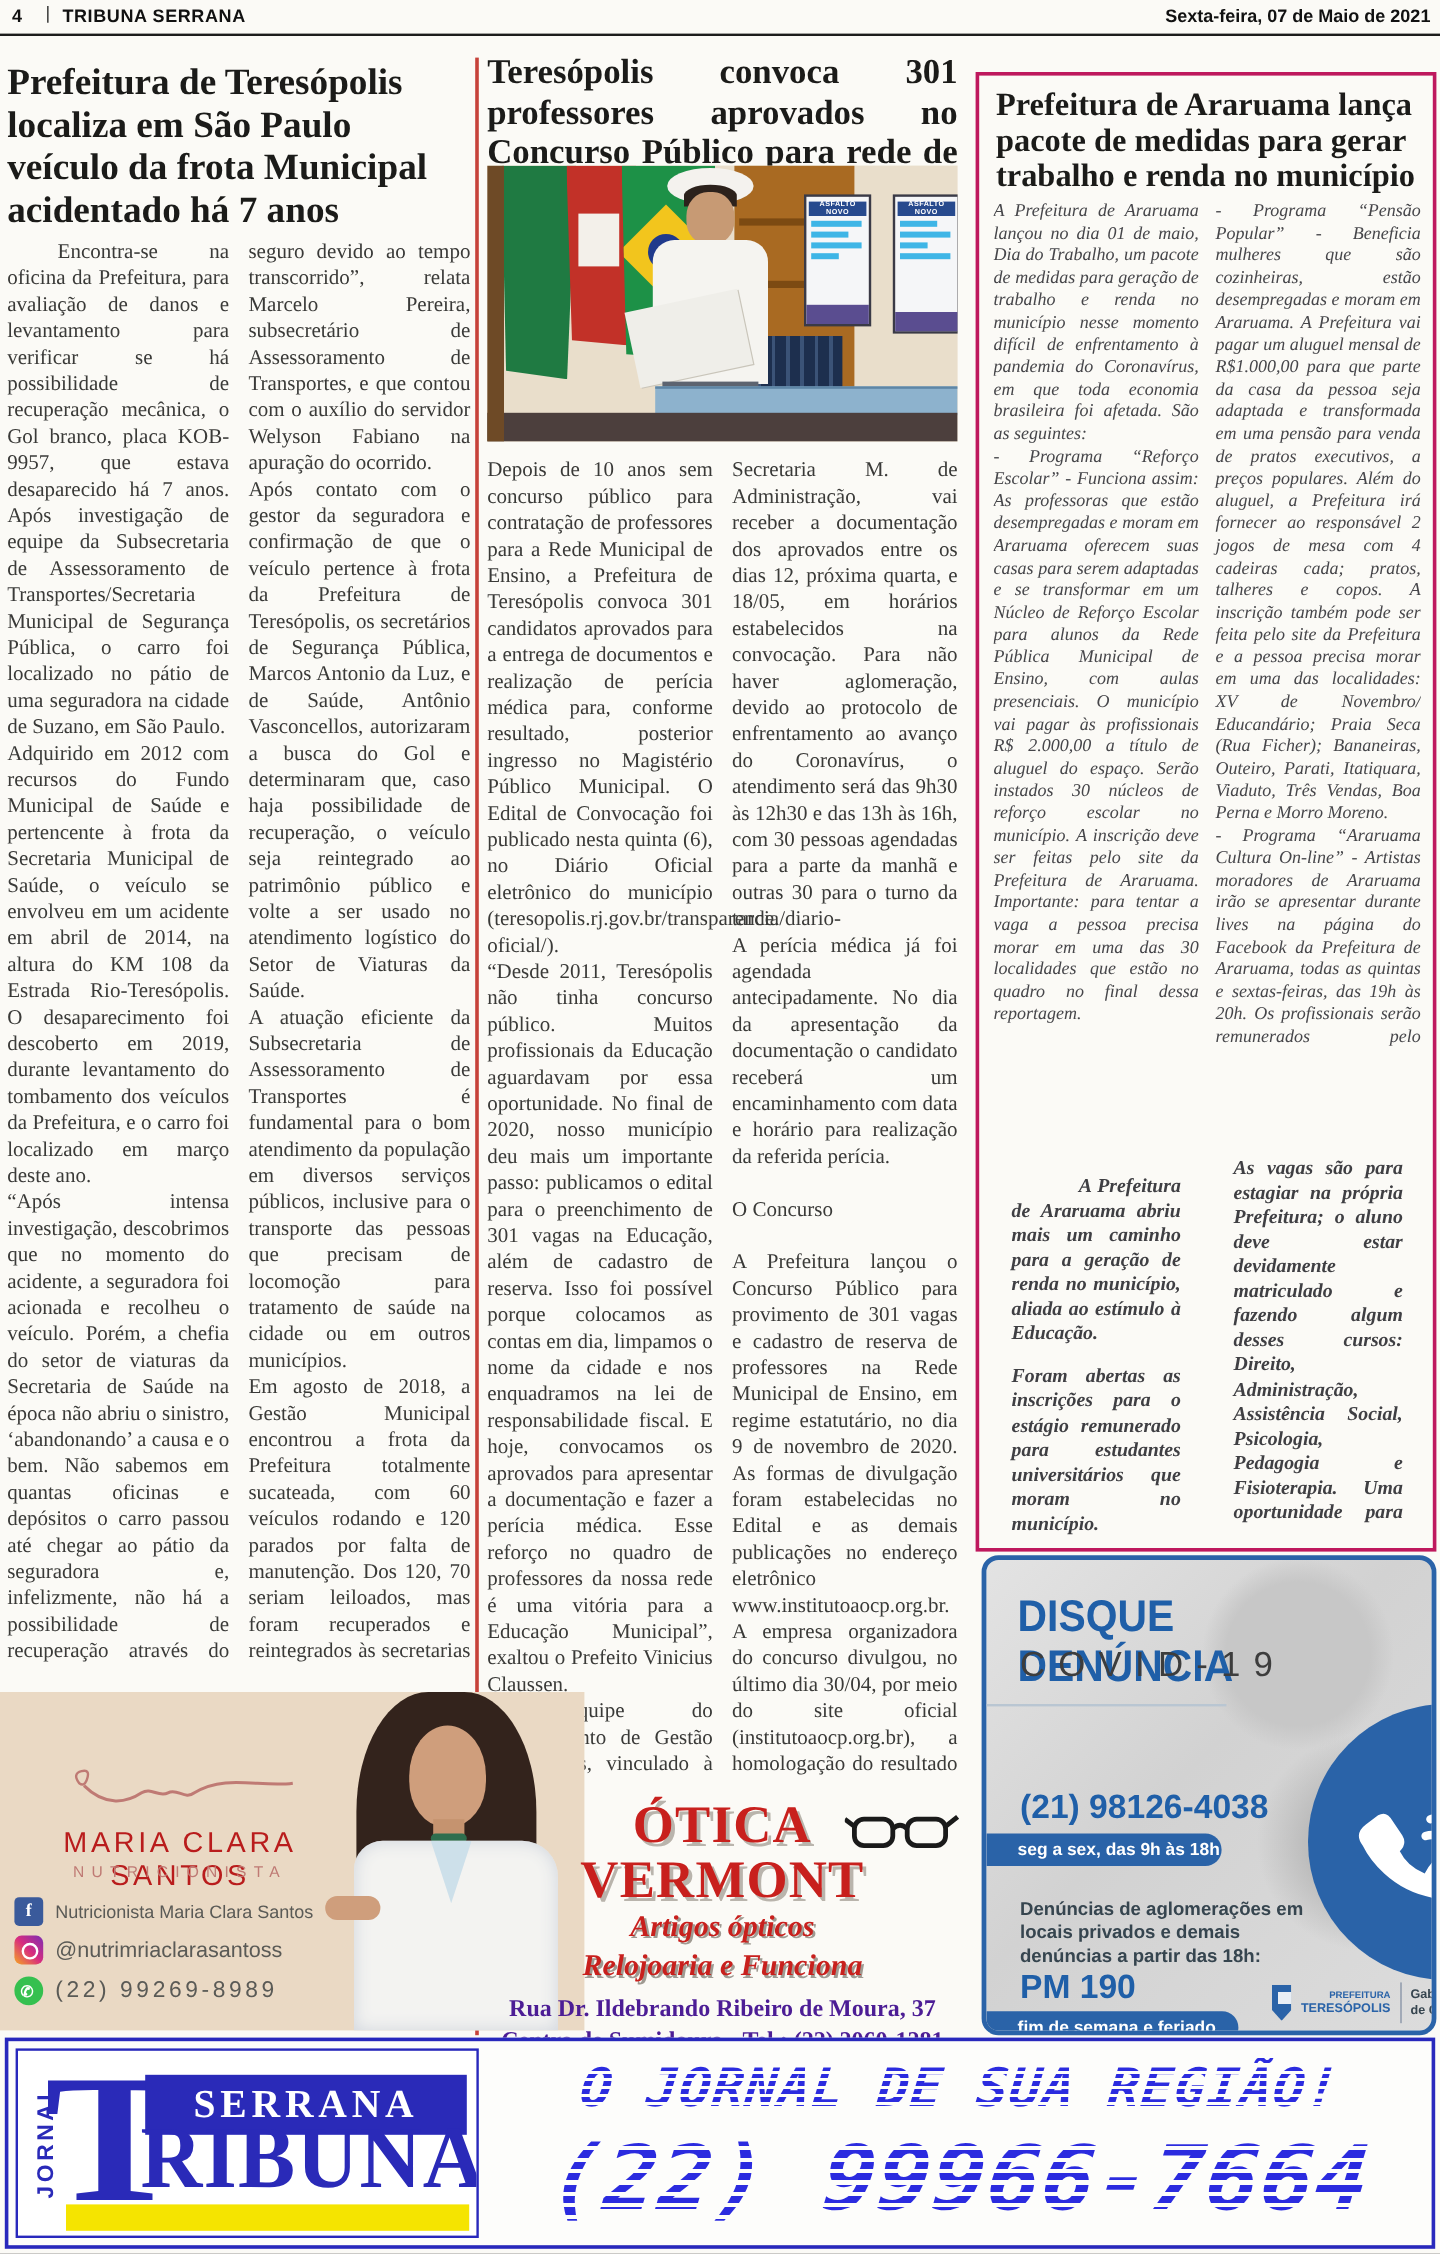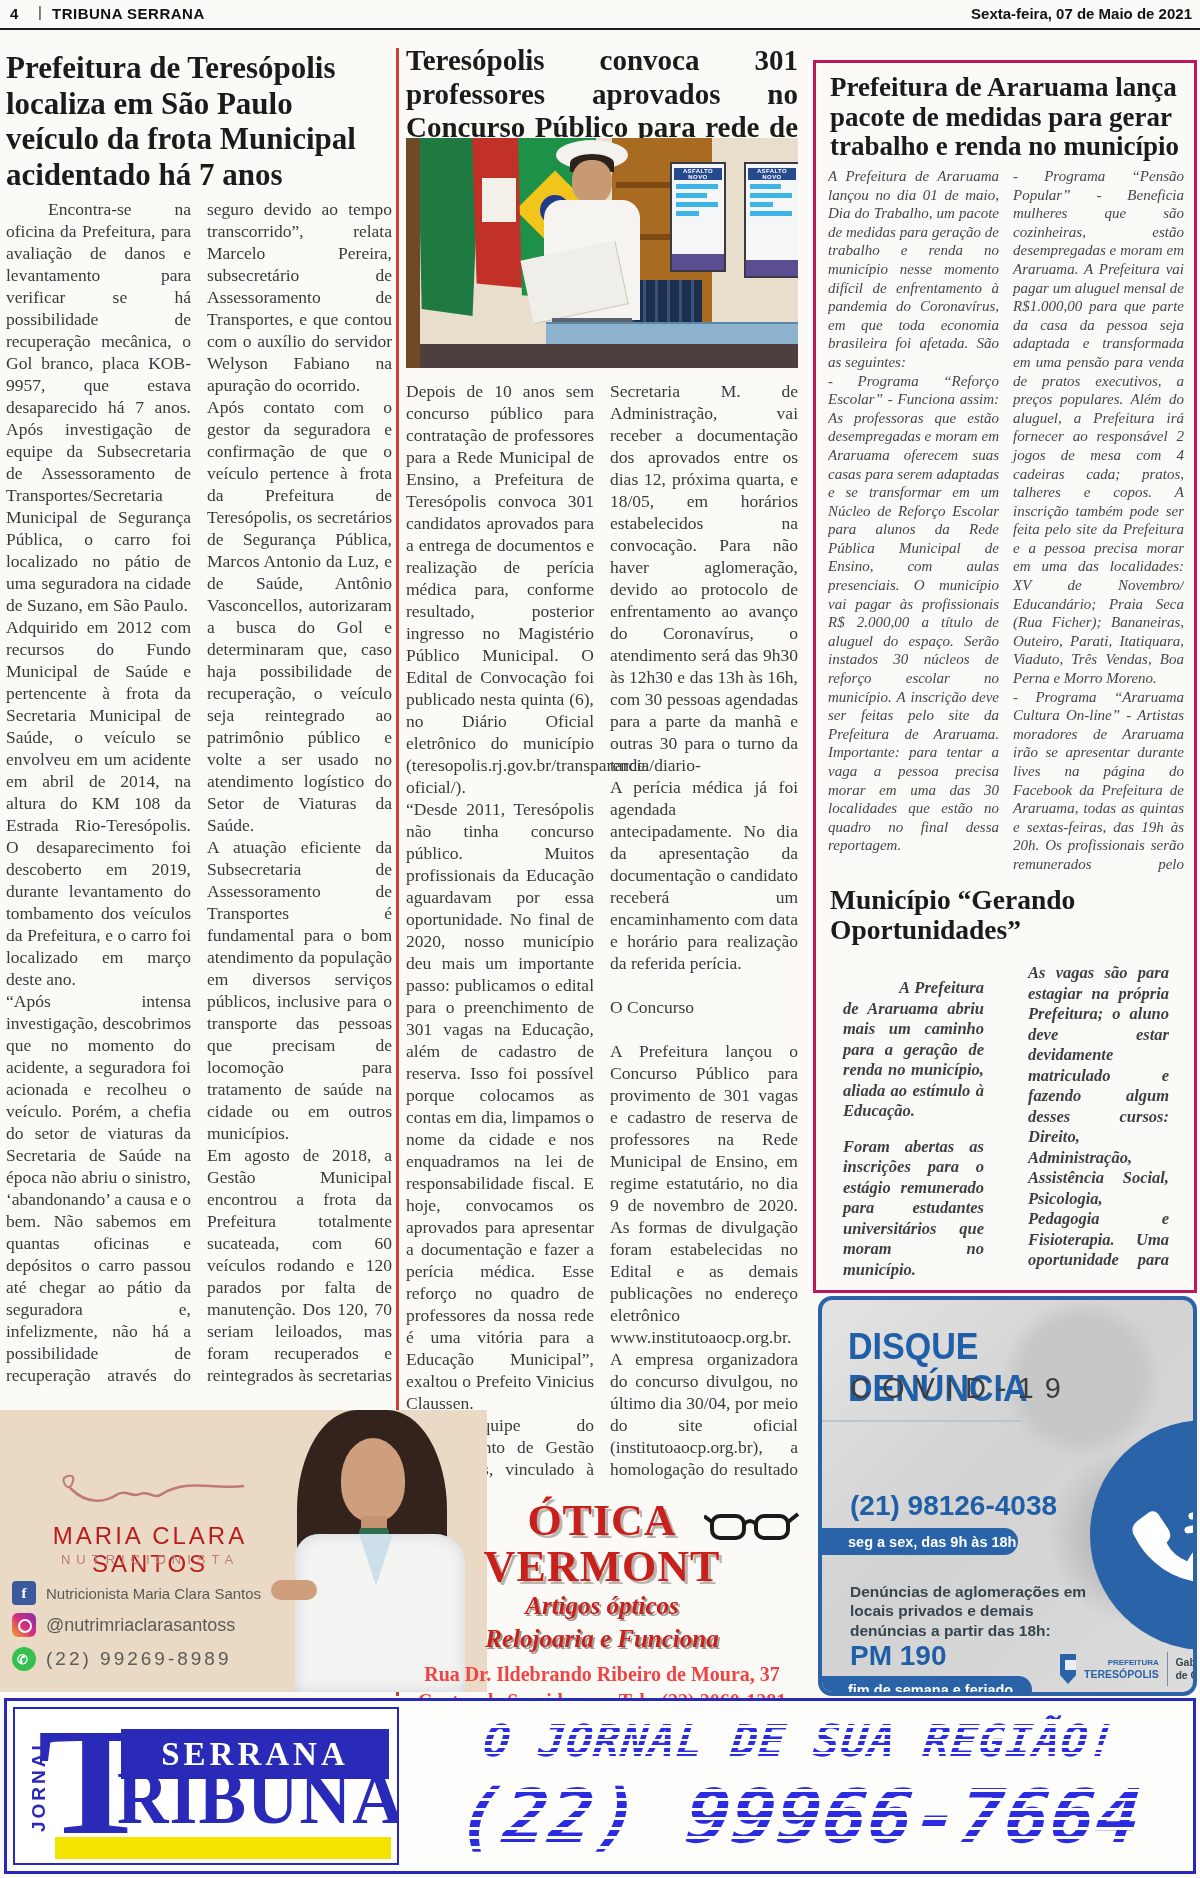--- a/index.html
+++ b/index.html
@@ -122,21 +122,21 @@
   .w-vee  { position:absolute; left:122px; top:124px; width:34px; height:52px; background:#cde0ea;
             clip-path:polygon(0 0,100% 0,50% 100%); }
   .w-hand { position:absolute; left:34px; top:170px; width:46px; height:20px; background:#cf9e7c; border-radius:10px; }
 
   
   .otica { position:absolute; left:406px; top:1498px; width:392px; height:198px; text-align:center; }
   .ot-title { font-size:44px; font-weight:bold; color:#c8201d; letter-spacing:1px;
               text-shadow:3px 3px 0 #b9b4ac; line-height:1.05; }
   .ot-sub { font-size:25px; font-weight:bold; font-style:italic; color:#c8201d;
             text-shadow:2px 2px 0 #9f9a92; line-height:1.3; }
-  .ot-addr { font-size:20px; font-weight:bold; color:#ef4444; line-height:1.35; margin-top:6px; }
+  .ot-addr { font-size:20px; font-weight:bold; color:#4c1d95; line-height:1.35; margin-top:6px; }
   .glasses { position:absolute; right:-2px; top:4px; }
 
   
   .disque { position:absolute; left:818px; top:1296px; width:379px; height:400px;
             border:4px solid #2a63a8; border-radius:14px; overflow:hidden;
             background:
               radial-gradient(circle at 70% 20%, #c7c7c7 0 60px, rgba(0,0,0,0) 80px),
               radial-gradient(circle at 85% 60%, #bdbdbd 0 50px, rgba(0,0,0,0) 90px),
               linear-gradient(135deg,#e3e3e3 0%,#d2d2d2 45%,#dcdcdc 100%);
             font-family:"Liberation Sans",sans-serif; }
@@ -272,21 +272,20 @@
 
   <div class="arbox">
     <h2 class="ar-title">Prefeitura de Araruama lança pacote de medidas para gerar trabalho e renda no município</h2>
     <div class="ar-body">
       <p>A Prefeitura de Araruama lançou no dia 01 de maio, Dia do Trabalho, um pacote de medidas para geração de trabalho e renda no município nesse momento difícil de enfrentamento à pandemia do Coronavírus, em que toda economia brasileira foi afetada. São as seguintes:</p>
       <p>- Programa “Reforço Escolar” - Funciona assim: As professoras que estão desempregadas e moram em Araruama oferecem suas casas para serem adaptadas e se transformar em um Núcleo de Reforço Escolar para alunos da Rede Pública Municipal de Ensino, com aulas presenciais. O município vai pagar às profissionais R$ 2.000,00 a título de aluguel do espaço. Serão instados 30 núcleos de reforço escolar no município. A inscrição deve ser feitas pelo site da Prefeitura de Araruama. Importante: para tentar a vaga a pessoa precisa morar em uma das 30 localidades que estão no quadro no final dessa reportagem.</p>
       <p>- Programa “Pensão Popular” - Beneficia mulheres que são cozinheiras, estão desempregadas e moram em Araruama. A Prefeitura vai pagar um aluguel mensal de R$1.000,00 para que parte da casa da pessoa seja adaptada e transformada em uma pensão para venda de pratos executivos, a preços populares. Além do aluguel, a Prefeitura irá fornecer ao responsável 2 jogos de mesa com 4 cadeiras cada; pratos, talheres e copos. A inscrição também pode ser feita pelo site da Prefeitura e a pessoa precisa morar em uma das localidades: XV de Novembro/ Educandário; Praia Seca (Rua Ficher); Bananeiras, Outeiro, Parati, Itatiquara, Viaduto, Três Vendas, Boa Perna e Morro Moreno.</p>
       <p>- Programa “Araruama Cultura On-line” - Artistas moradores de Araruama irão se apresentar durante lives na página do Facebook da Prefeitura de Araruama, todas as quintas e sextas-feiras, das 19h às 20h. Os profissionais serão remunerados pelo município para realizarem as apresentações on-line. A primeira já acontece no dia 06, próxima quinta-feira.</p>
 
     </div>
-    <h3 class="mun-title">Município “Gerando Oportunidades”</h3>
     <div class="mun-body">
       <p>A Prefeitura de Araruama abriu mais um caminho para a geração de renda no município, aliada ao estímulo à Educação.</p>
       <p>Foram abertas as inscrições para o estágio remunerado para estudantes universitários que moram no município.</p>
       <p>As vagas são para estagiar na própria Prefeitura; o aluno deve estar devidamente matriculado e fazendo algum desses cursos: Direito, Administração, Assistência Social, Psicologia, Pedagogia e Fisioterapia. Uma oportunidade para aliar teoria e prática e se preparar ainda mais para entrar no mercado de trabalho.</p>
       <p>As inscrições podem ser feitas pelo site da Prefeitura a partir desta terça-feira, 04 de maio.</p>
 
     </div>
   </div>
 
   <div class="nutri">

